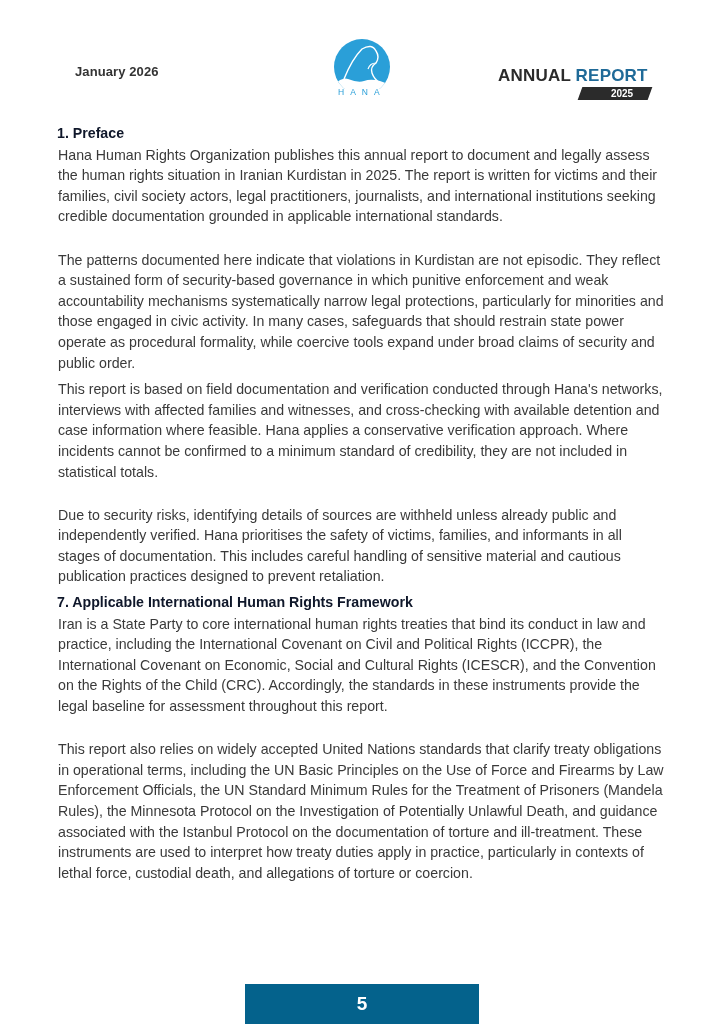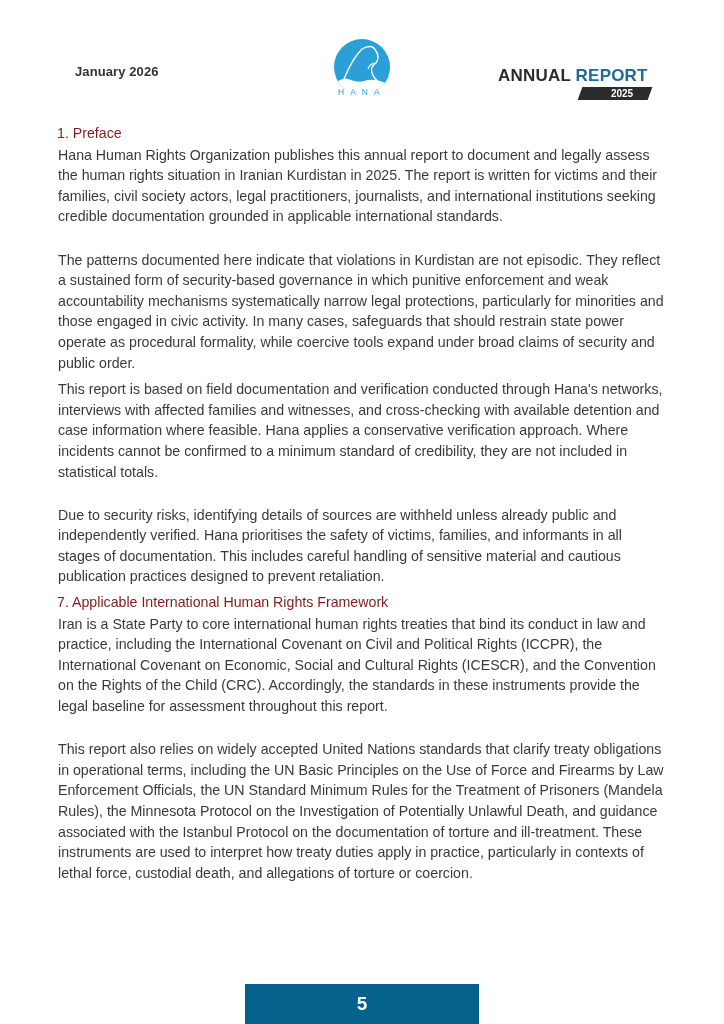--- a/index.html
+++ b/index.html
@@ -30,21 +30,21 @@
   }
   .report-year span {
     display: block; transform: skewX(20deg); text-align: center;
     color: #fff; font-size: 10px; font-weight: 700; line-height: 13px; padding-left: 14px;
   }
   .content {
     position: absolute; left: 57px; top: 123px; width: 610px;
     font-size: 14.2px; line-height: 20.6px; color: #3a3a3a;
   }
   .content h2 {
-    margin: 0; font-size: 14.2px; font-weight: 400; color: #7f1d1d; line-height: 20.6px;
+    margin: 0; font-size: 14.2px; font-weight: 700; color: #0f172a; line-height: 20.6px;
   }
   .content p { margin: 1px; }
   .gap { height: 20.6px; }
   .sec-gap { height: 4px; }
   .page-box {
     position: absolute; left: 245px; top: 984px; width: 234px; height: 40px;
     background: #04628c; color: #ffffff; text-align: center;
     font-size: 19px; font-weight: 700; line-height: 40px;
   }
 </style>

